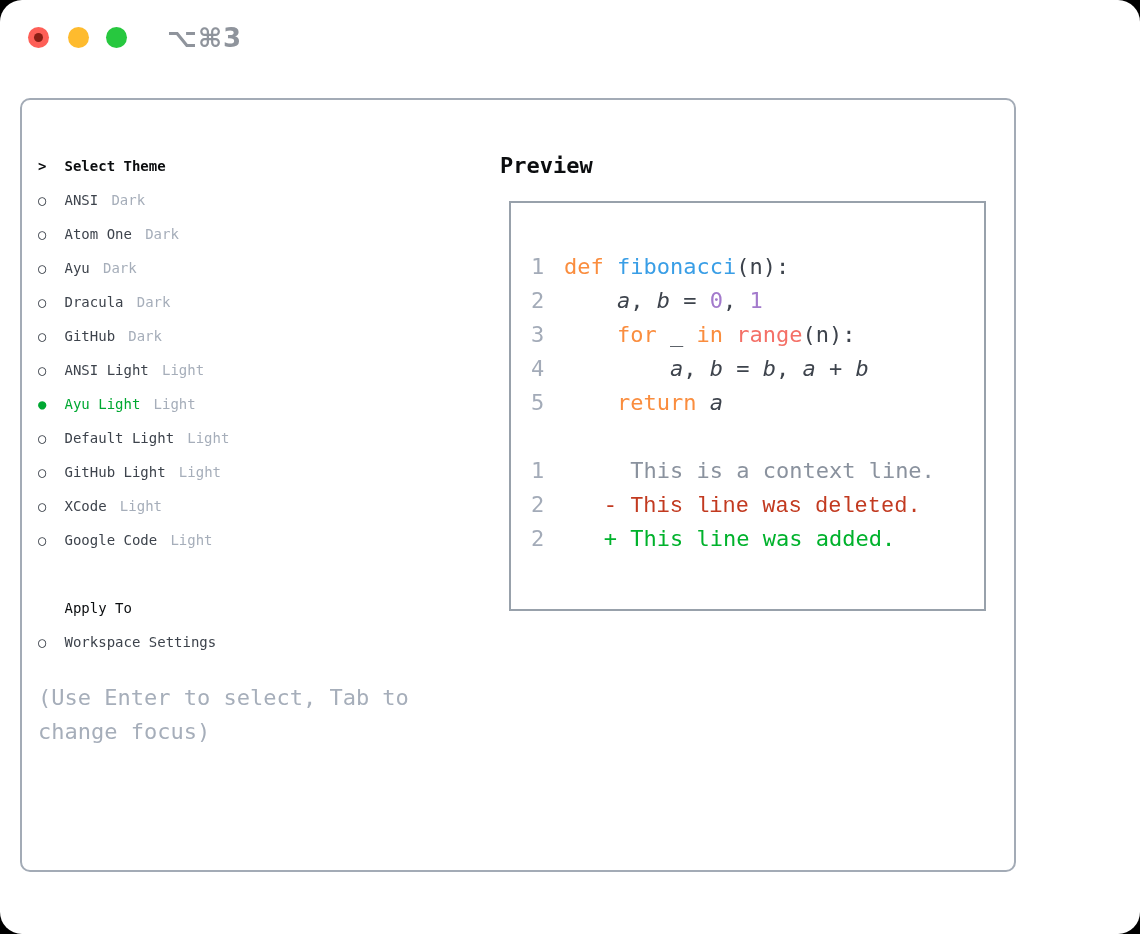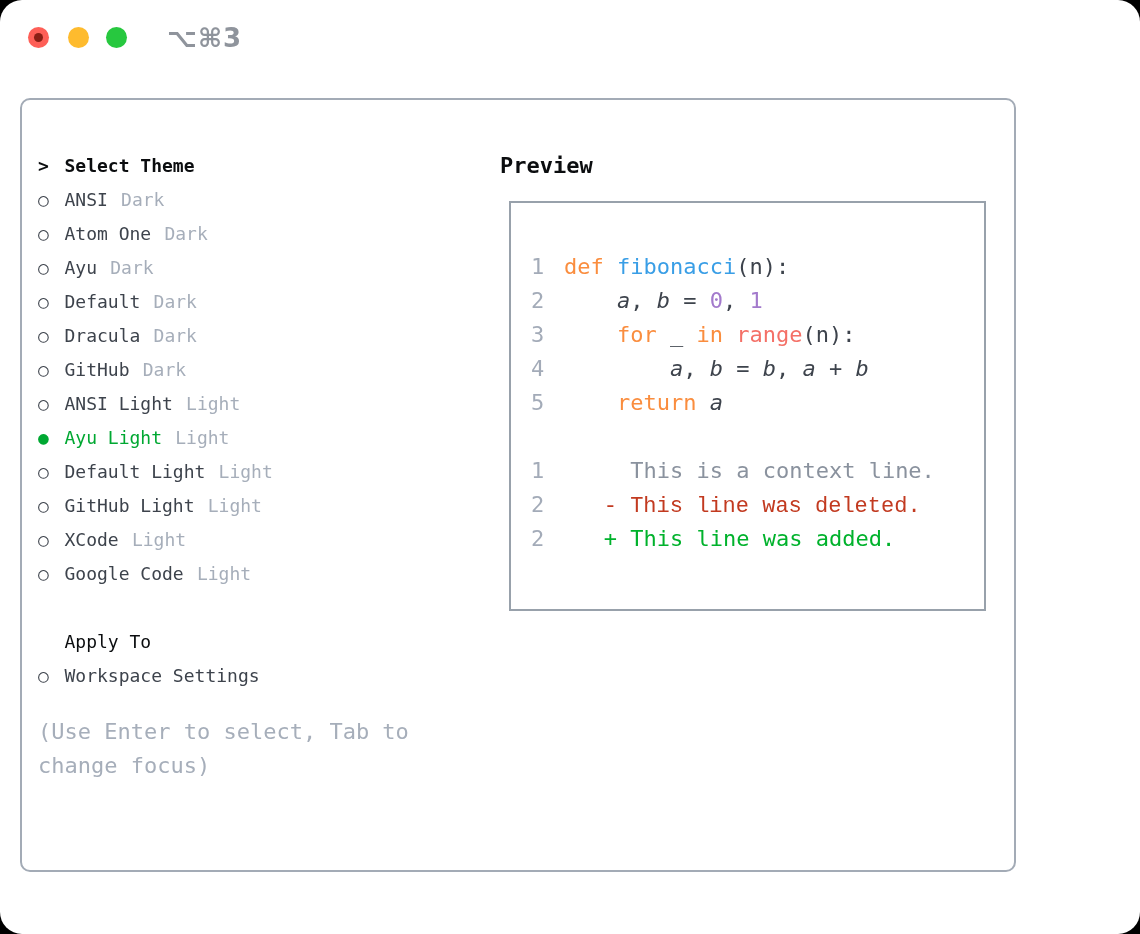--- a/index.html
+++ b/index.html
@@ -26,21 +26,21 @@
     color:var(--c-title_gray,#8f949c);
   }
   
   .panel {
     position:absolute; left:20px; top:98px; width:996px; height:774px;
     border:2px solid var(--c-panel_border,#a3abb6); border-radius:10px;
     box-sizing:border-box; background:#fff;
   }
   
   .leftcol { position:absolute; left:38px; top:149px; }
-  .row { height:34px; line-height:34px; font-size:18px; white-space:pre; color:var(--c-ink,#3d434c); }
+  .row { height:34px; line-height:34px; font-size:14px; white-space:pre; color:var(--c-ink,#3d434c); }
   .bullet { display:inline-block; width:26.5px; }
   .radio-empty { color:var(--c-ink,#3d434c); }
   .radio-filled { color:var(--c-accent_green,#00a832); }
   .h-strong { font-weight:bold; color:var(--c-heading,#0b0d0f); }
   .h-plain { color:var(--c-heading,#0b0d0f); }
   .row.selected .tname { color:var(--c-accent_green,#00a832); }
   .tname { color:var(--c-ink,#3d434c); }
   .variant { color:var(--c-muted,#a6aeba); margin-left:13.2px; }
   .gap { height:34px; }
   .help {
@@ -86,21 +86,20 @@
 
   <div class="panel"></div>
 
   <div class="leftcol">
     <div class="row"><span class="bullet h-strong">&gt;</span><span class="h-strong">Select Theme</span></div>
 
     <div id="theme-list">
         <div class="row"><span class="bullet radio-empty">○</span><span class="tname">ANSI</span><span class="variant">Dark</span></div>
         <div class="row"><span class="bullet radio-empty">○</span><span class="tname">Atom One</span><span class="variant">Dark</span></div>
         <div class="row"><span class="bullet radio-empty">○</span><span class="tname">Ayu</span><span class="variant">Dark</span></div>
-        <div class="row"><span class="bullet radio-empty">○</span><span class="tname">Default</span><span class="variant">Dark</span></div>
         <div class="row"><span class="bullet radio-empty">○</span><span class="tname">Dracula</span><span class="variant">Dark</span></div>
         <div class="row"><span class="bullet radio-empty">○</span><span class="tname">GitHub</span><span class="variant">Dark</span></div>
         <div class="row"><span class="bullet radio-empty">○</span><span class="tname">ANSI Light</span><span class="variant">Light</span></div>
         <div class="row selected"><span class="bullet radio-filled">●</span><span class="tname">Ayu Light</span><span class="variant">Light</span></div>
         <div class="row"><span class="bullet radio-empty">○</span><span class="tname">Default Light</span><span class="variant">Light</span></div>
         <div class="row"><span class="bullet radio-empty">○</span><span class="tname">GitHub Light</span><span class="variant">Light</span></div>
         <div class="row"><span class="bullet radio-empty">○</span><span class="tname">XCode</span><span class="variant">Light</span></div>
         <div class="row"><span class="bullet radio-empty">○</span><span class="tname">Google Code</span><span class="variant">Light</span></div>
       </div>
 

